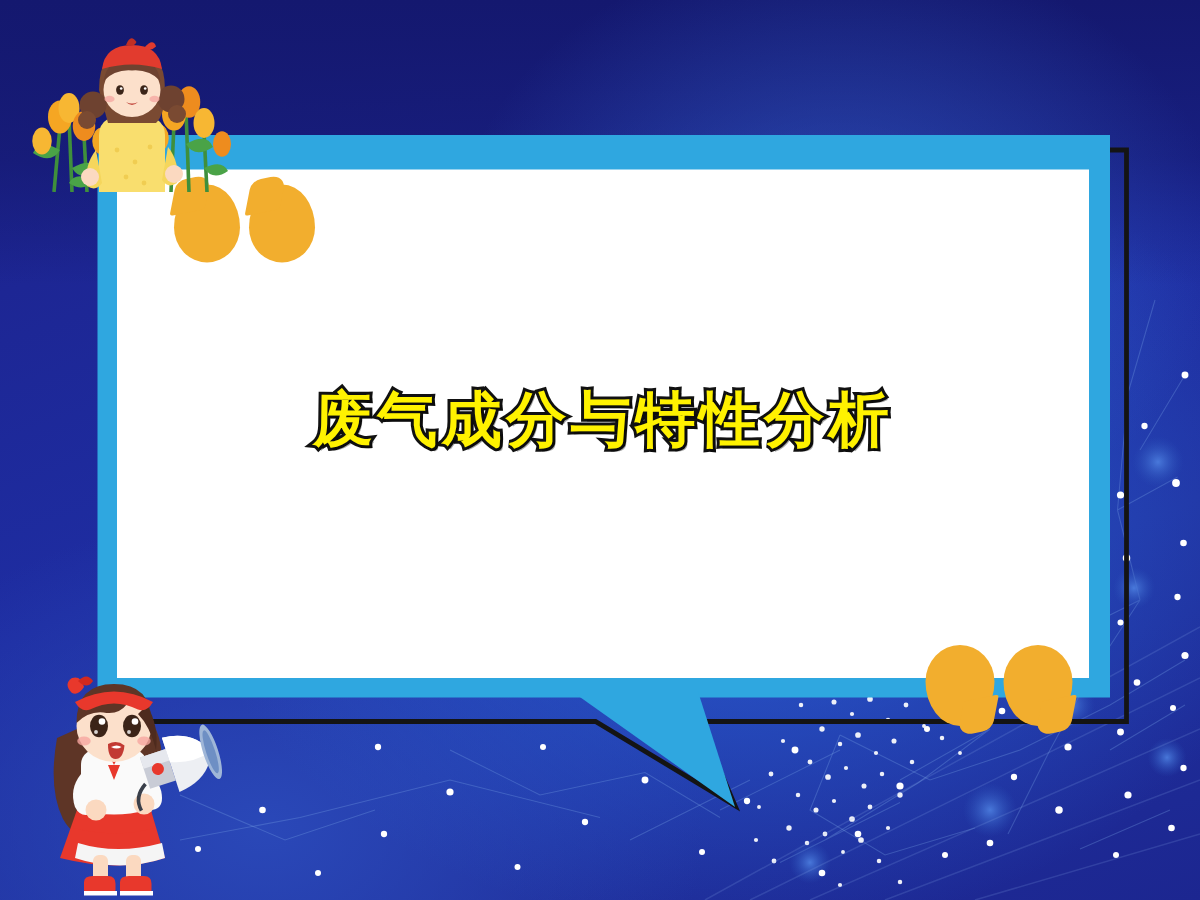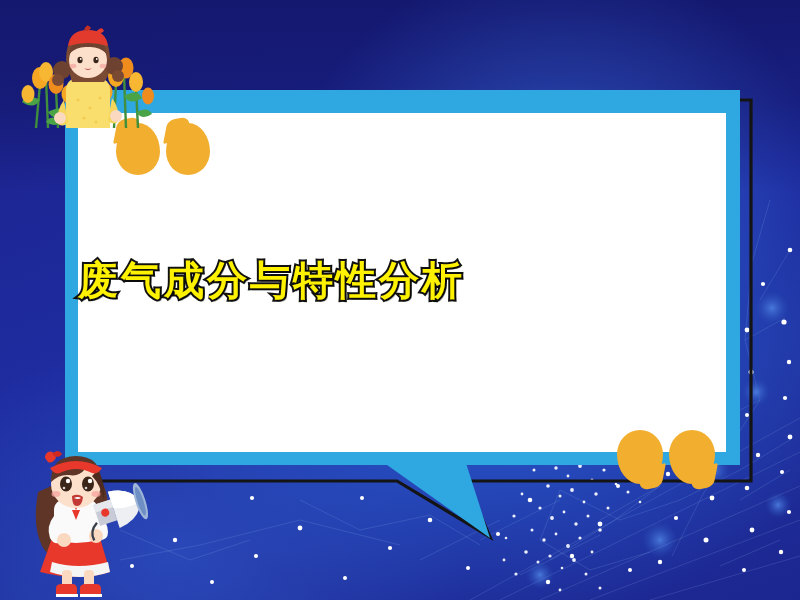--- a/index.html
+++ b/index.html
@@ -77,20 +77,21 @@
     border-radius:6px 10px 2px 2px;
   }
   #quote-open { left:116px; top:123px; }
   #quote-close { left:617px; top:430px; transform:rotate(180deg); }
   #quote-close .qm { width:46px; height:54px; }
 
   
   .title {
     position:absolute;
     left:78px; top:258px; width:648px;
+    text-align:center;
     font-size:40px;
     font-weight:bold;
     letter-spacing:3px;
     color:#FFF200;
     font-family:"DejaVu Sans","Liberation Sans",sans-serif;
     -webkit-text-stroke:4px #111111;
     paint-order:stroke fill;
     text-shadow:
       0 0 0 #111,
       2px 2px 0 rgba(0,0,0,0.35);

